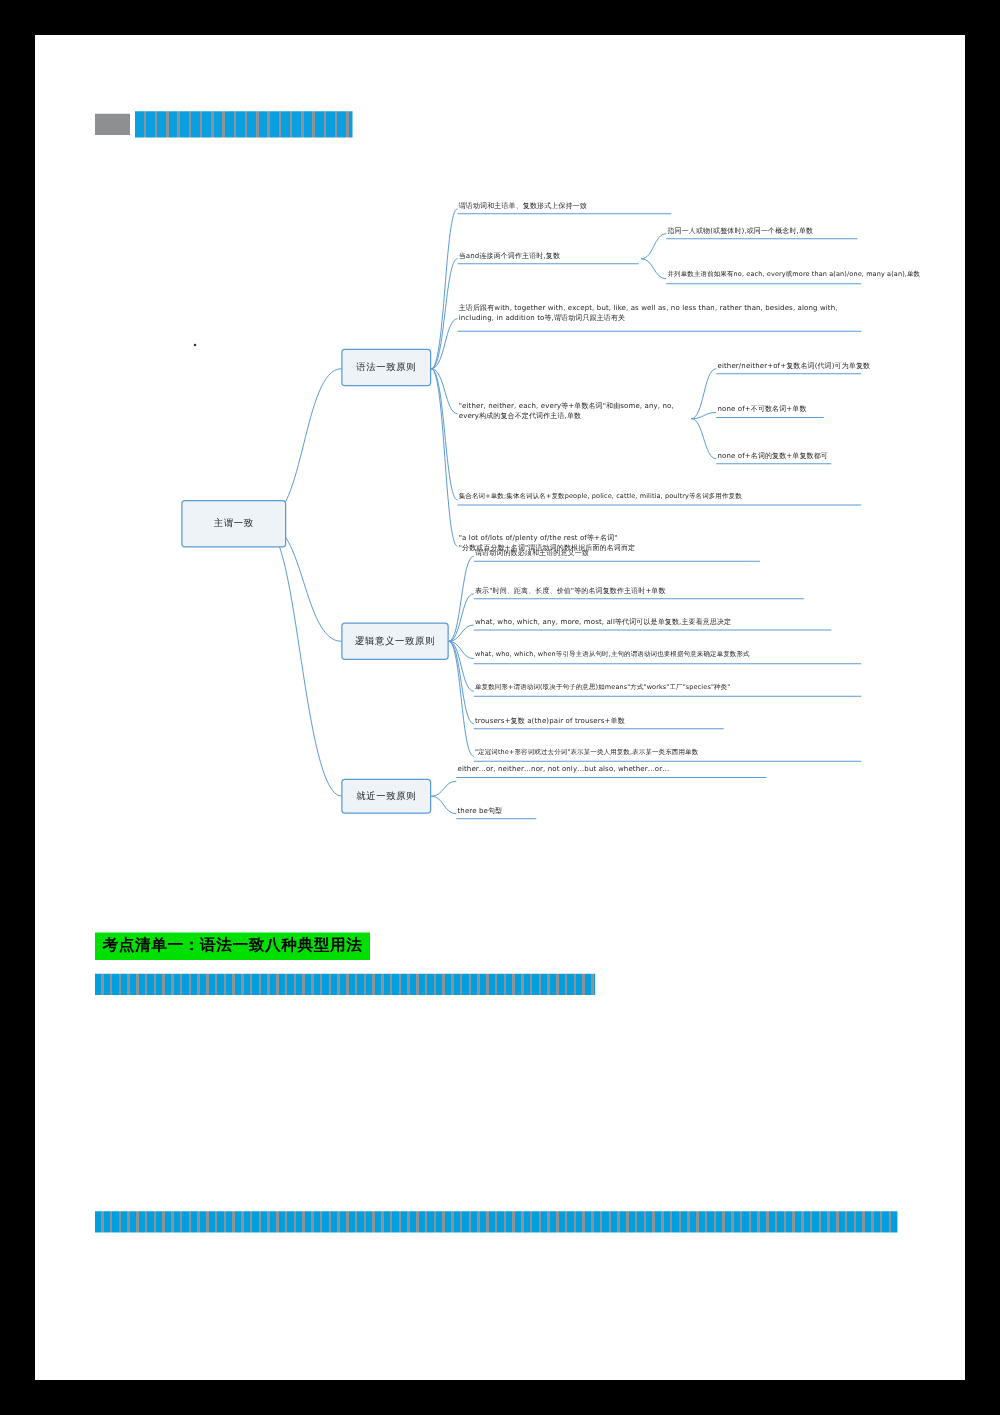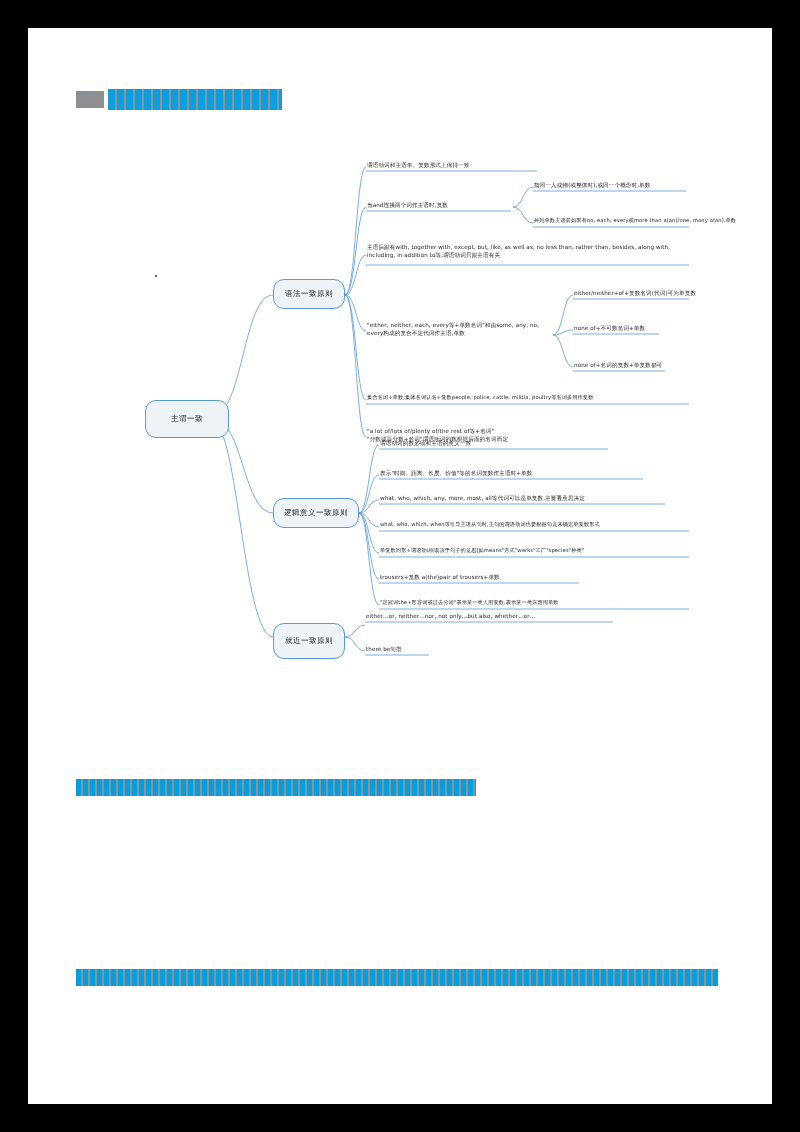--- a/index.html
+++ b/index.html
@@ -52,21 +52,21 @@
     width:577px;height:480px;
     background:#ffffff;
   }
   .mm-inner{position:absolute;inset:0;}
 
   .node{
     position:absolute;
     box-sizing:border-box;
     background:#eef3f8;
     border:1px solid #5b9bd5;
-    border-radius:11px;
+    border-radius:3px;
     color:#1a1a1a;
     font-size:7.5px;
     display:flex;align-items:center;justify-content:center;
     text-align:center;
     letter-spacing:.5px;
     font-family:"DejaVu Sans",sans-serif;
   }
   .leaf{
     position:absolute;
     color:#232323;
@@ -169,21 +169,21 @@
       <div class="node" style="left:32px;top:255px;width:84px;height:38px;">
         <span>主谓一致</span>
       </div>
 
       <div class="node" style="left:160px;top:134px;width:72px;height:30px;">
         <span>语法一致原则</span>
       </div>
       <div class="node" style="left:160px;top:353px;width:86px;height:30px;">
         <span>逻辑意义一致原则</span>
       </div>
-      <div class="node" style="left:160px;top:478px;width:72px;height:36px;">
+      <div class="node" style="left:160px;top:478px;width:72px;height:28px;">
         <span>就近一致原则</span>
       </div>
 
       <div class="leaf" style="left:254px;top:16px;">谓语动词和主语单、复数形式上保持一致</div>
 
       <div class="leaf" style="left:254px;top:56px;">当and连接两个词作主语时,复数</div>
       <div class="leaf" style="left:421px;top:36px;">指同一人或物(或整体时),或同一个概念时,单数</div>
       <div class="leaf" style="left:421px;top:72px;font-size:5.2px;">并列单数主语前如果有no, each, every或more than a(an)/one, many a(an),单数</div>
 
       <div class="leaf wrap" style="left:254px;top:98px;width:322px;">主语后跟有with, together with, except, but, like, as well as, no less than, rather than, besides, along with, including, in addition to等,谓语动词只跟主语有关</div>
@@ -204,20 +204,23 @@
       <div class="leaf" style="left:267px;top:376px;font-size:5.2px;">what, who, which, when等引导主语从句时,主句的谓语动词也要根据句意来确定单复数形式</div>
       <div class="leaf" style="left:267px;top:402px;font-size:5.2px;">单复数同形+谓语动词(取决于句子的意思)如means"方式"works"工厂"species"种类"</div>
       <div class="leaf" style="left:267px;top:428px;">trousers+复数 a(the)pair of trousers+单数</div>
       <div class="leaf" style="left:267px;top:454px;font-size:5.2px;">"定冠词the+形容词或过去分词"表示某一类人用复数,表示某一类东西用单数</div>
 
       <div class="leaf" style="left:253px;top:467px;">either…or, neither…nor, not only…but also, whether…or…</div>
       <div class="leaf" style="left:253px;top:500px;">there be句型</div>
     </div>
   </div>
 
+  <div class="sec-green">
+    <span>考点清单一：语法一致八种典型用法</span>
+  </div>
 
   <div class="blue-band b1">
     <span class="redact blue" style="width:398px;height:13px;"></span>
   </div>
 
   <div class="blue-band b2">
     <span class="redact blue" style="width:640px;height:13px;"></span>
   </div>
 
 </div>

